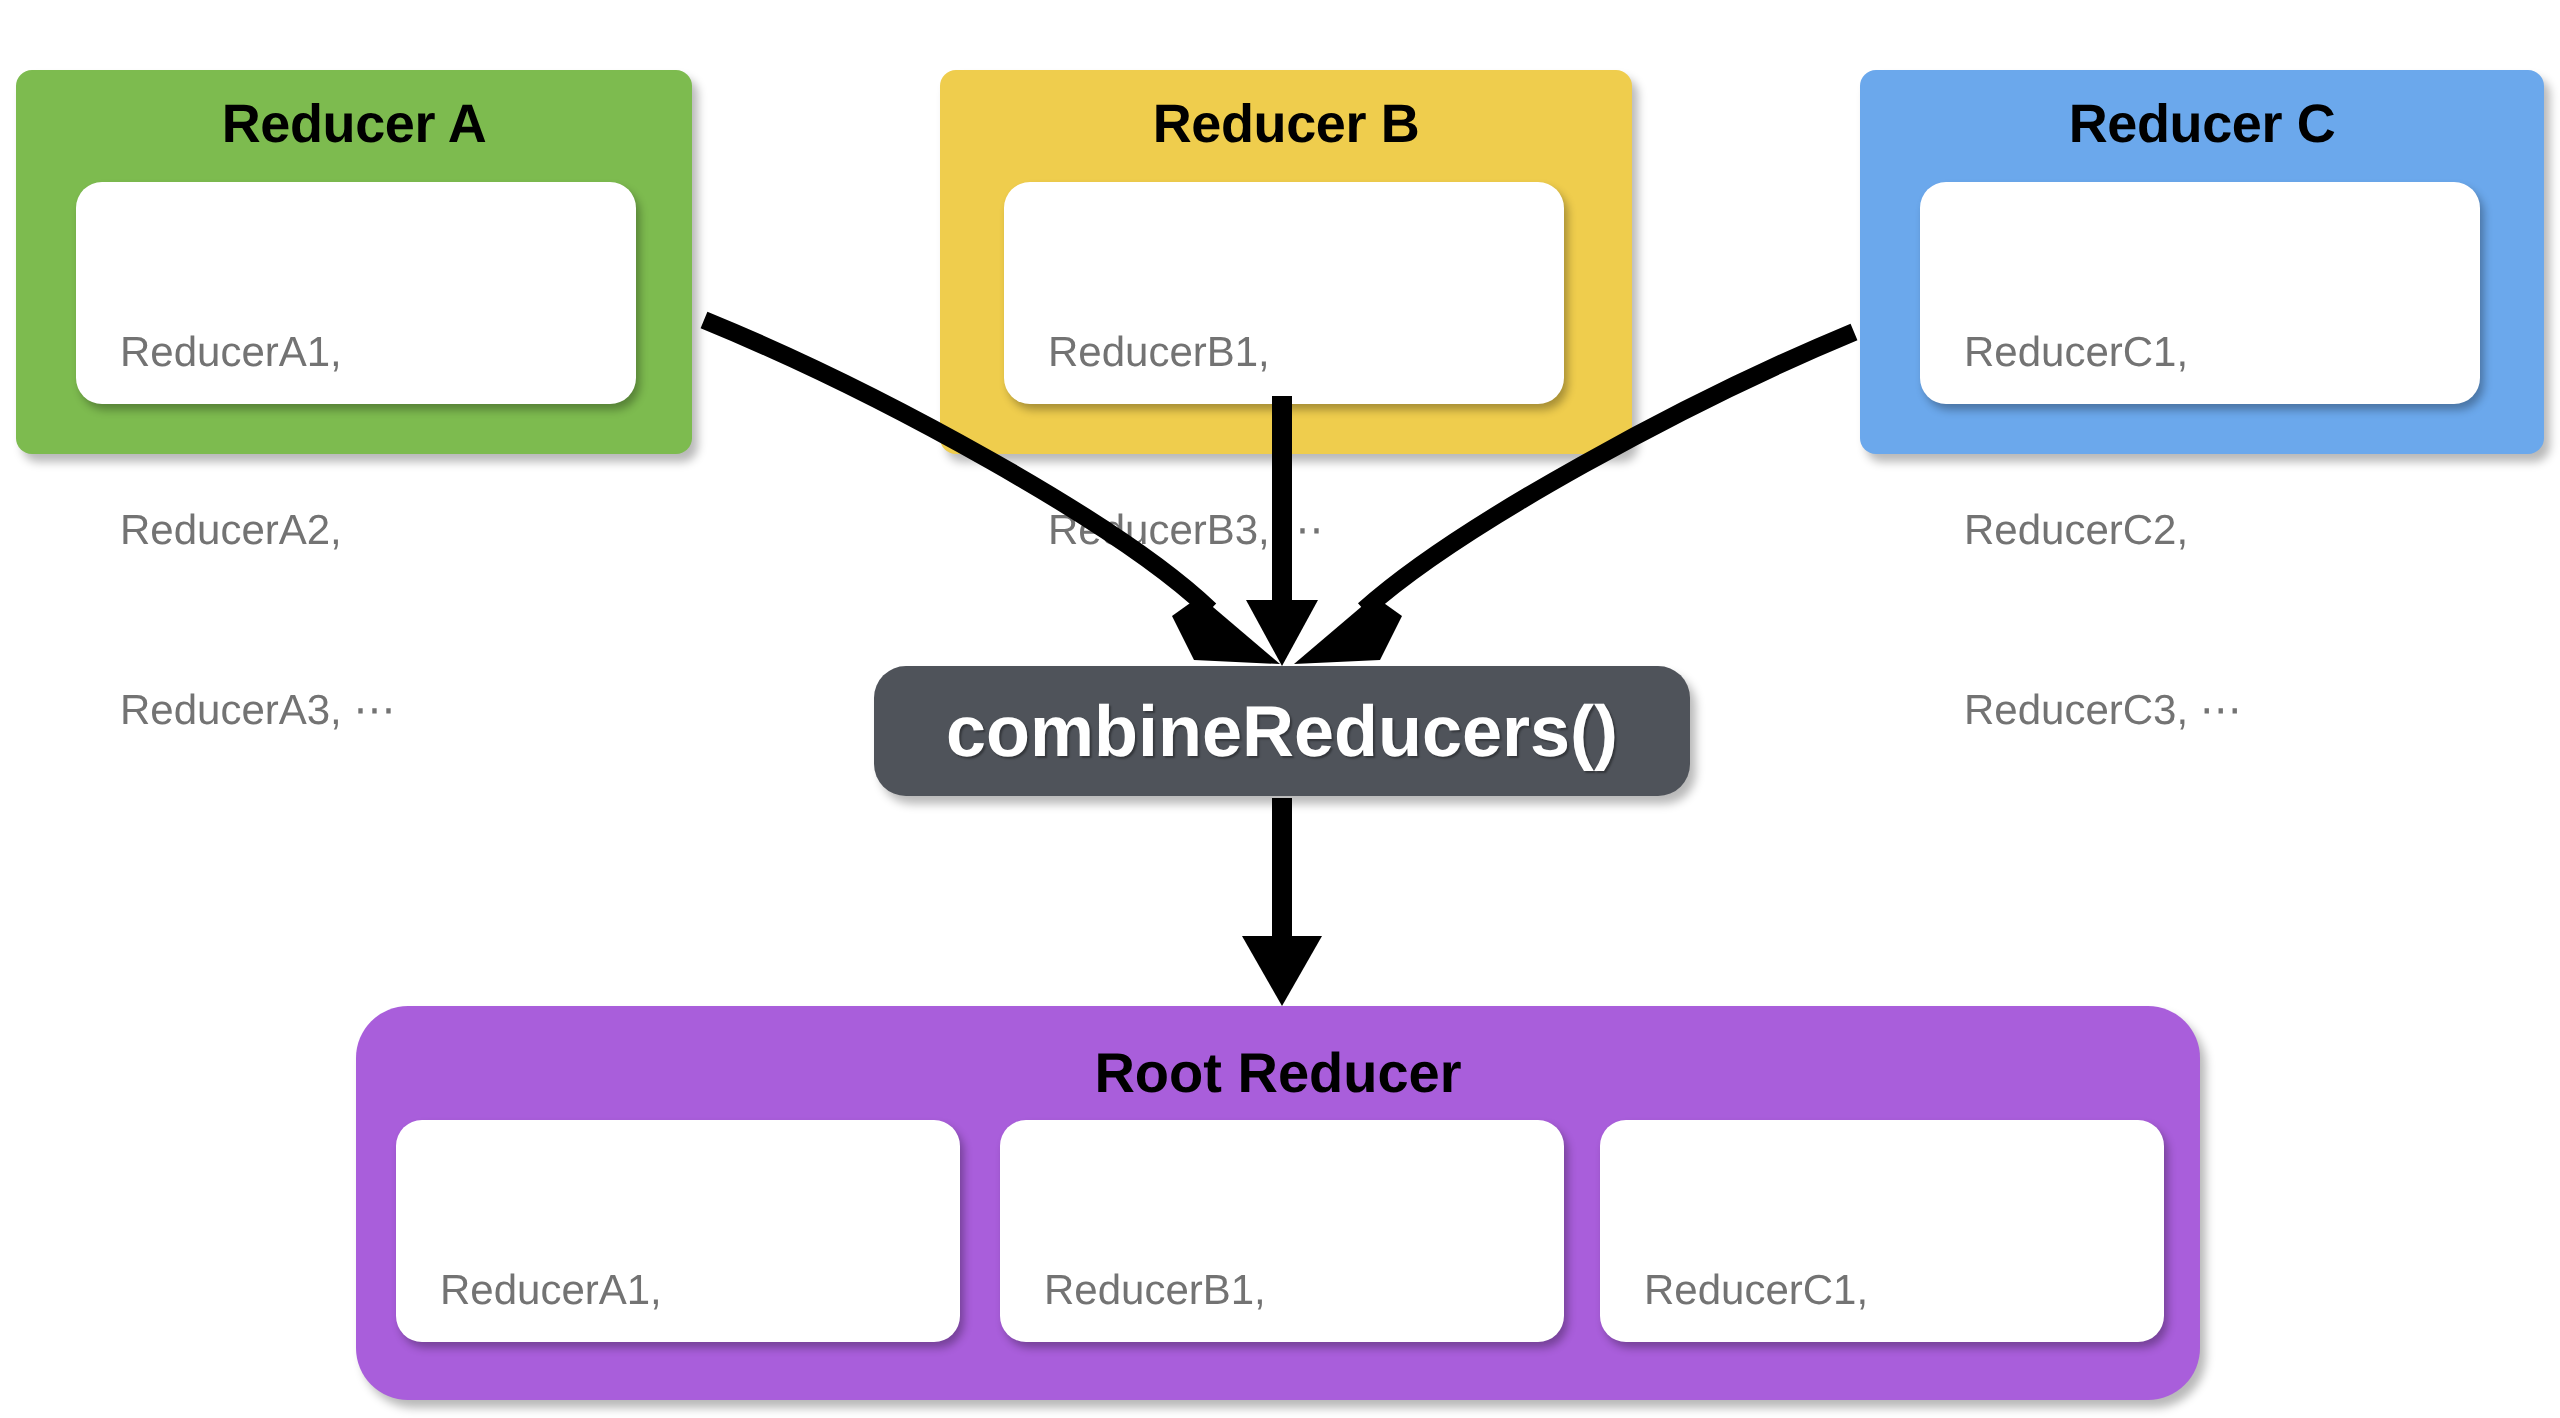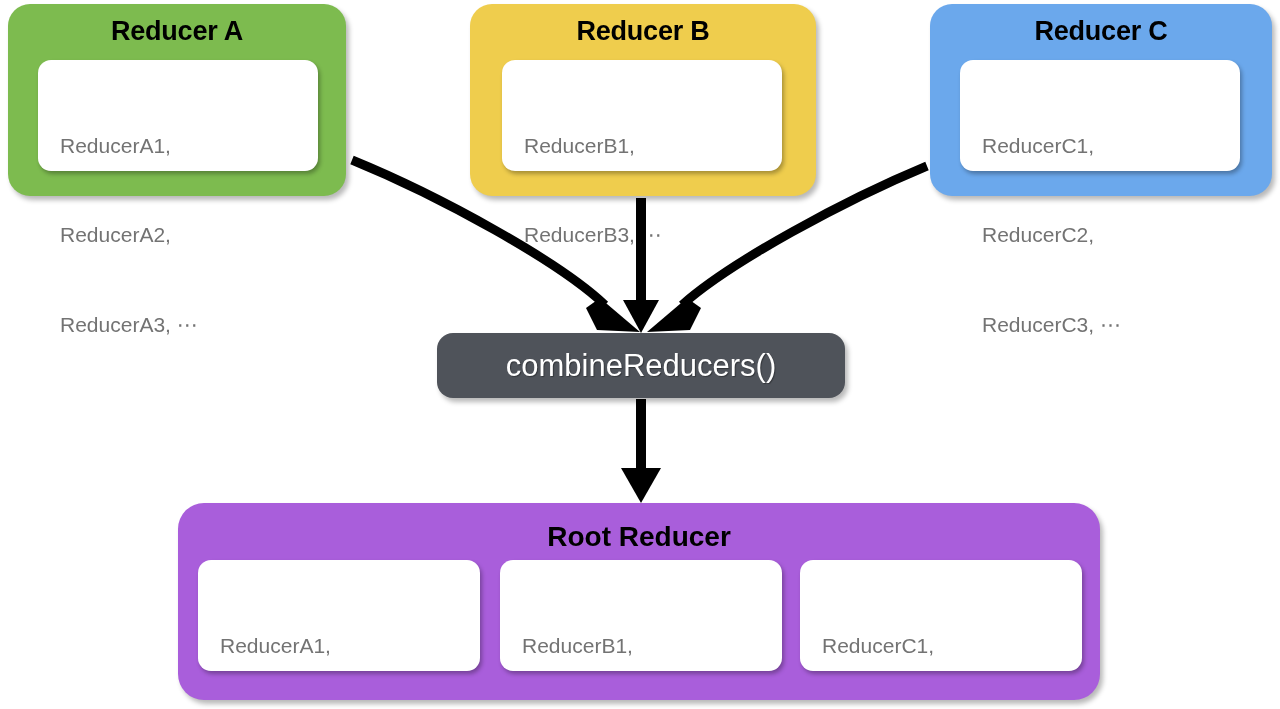--- a/index.html
+++ b/index.html
@@ -14,23 +14,24 @@
     position: relative;
     width: 1280px;
     height: 709px;
     background: #ffffff;
     overflow: hidden;
   }
 
   
   .reducer-card {
     position: absolute;
-    border-radius: 22px;
+    border-radius: 8px;
     box-shadow: 3px 4px 5px rgba(0,0,0,0.28);
     box-sizing: border-box;
+    margin-top: 31px;
   }
   .card-title {
     position: absolute;
     left: 0;
     right: 0;
     top: 14px;
     text-align: center;
     font-size: 27px;
     font-weight: bold;
     color: #000000;
@@ -65,22 +66,22 @@
     height: 65px;
     background: #4f535a;
     border-radius: 16px;
     box-shadow: 3px 4px 5px rgba(0,0,0,0.28);
     display: flex;
     align-items: center;
     justify-content: center;
   }
   #combine-label {
     color: #ffffff;
-    font-size: 31px;
-    font-weight: normal;
+    font-size: 36px;
+    font-weight: bold;
     letter-spacing: 0px;
     text-shadow: 1px 1px 1px rgba(0,0,0,0.35);
   }
 
   
   #root-reducer {
     position: absolute;
     left: 178px;
     top: 503px;
     width: 922px;

